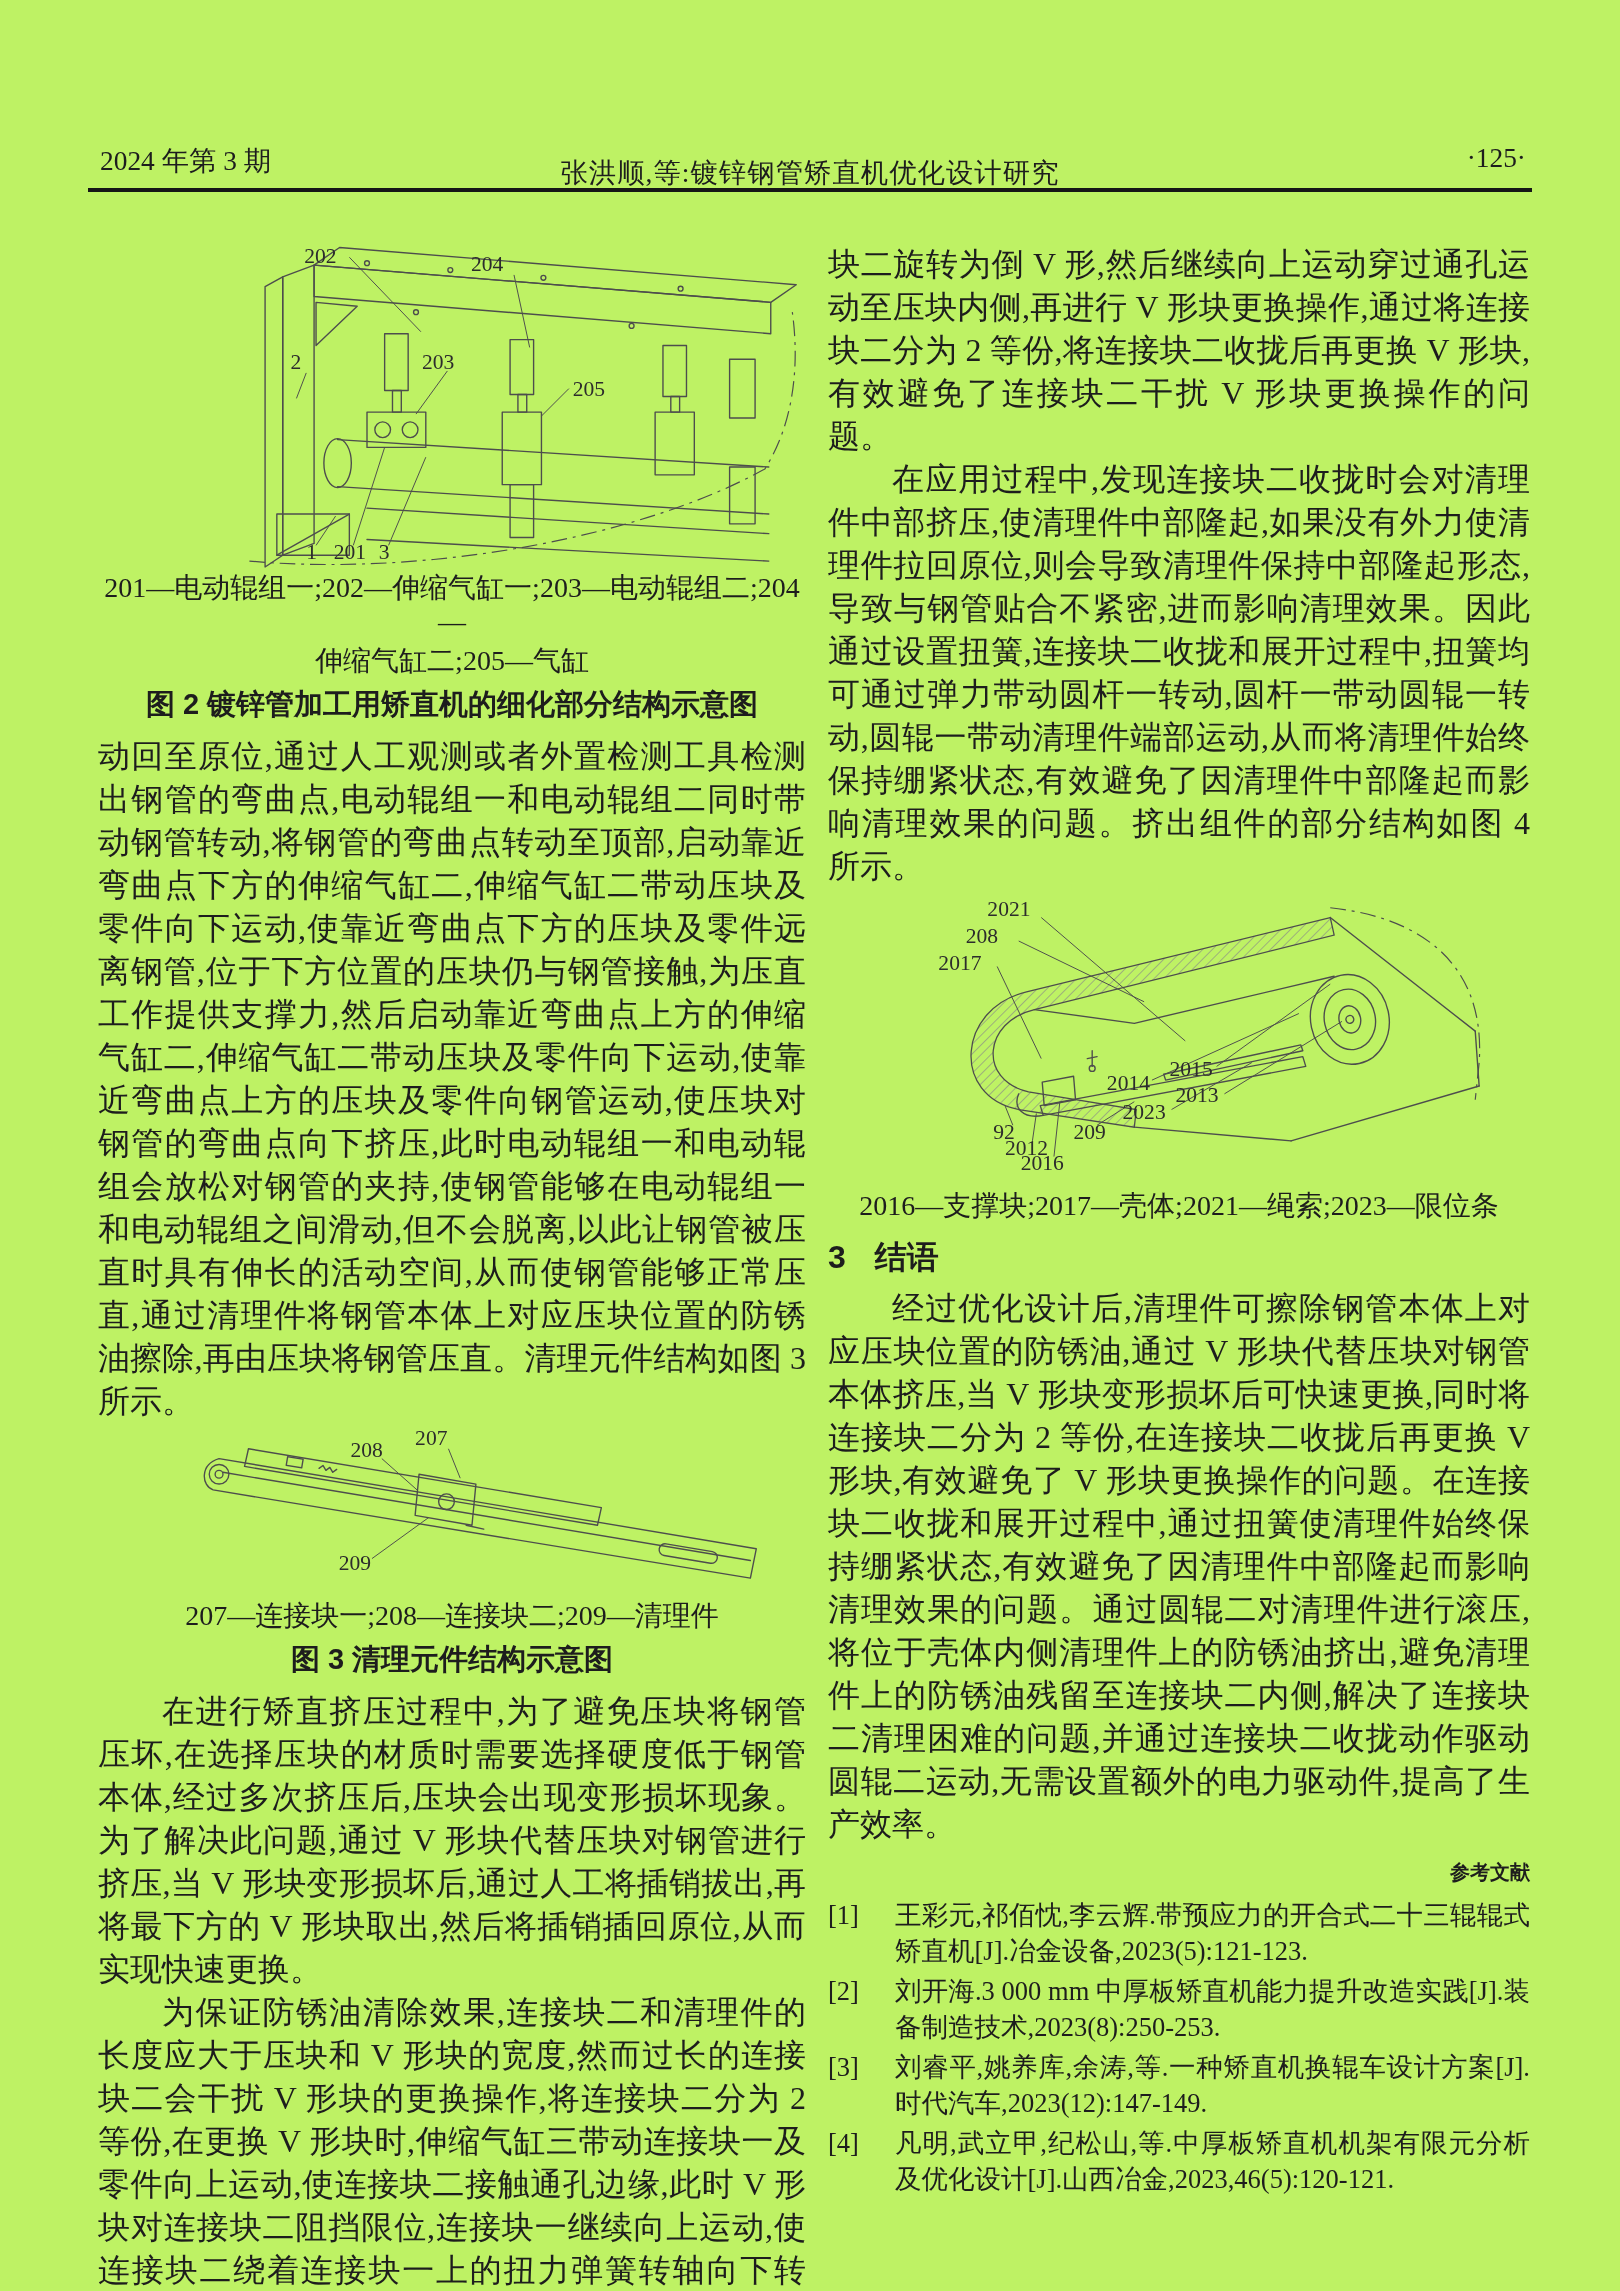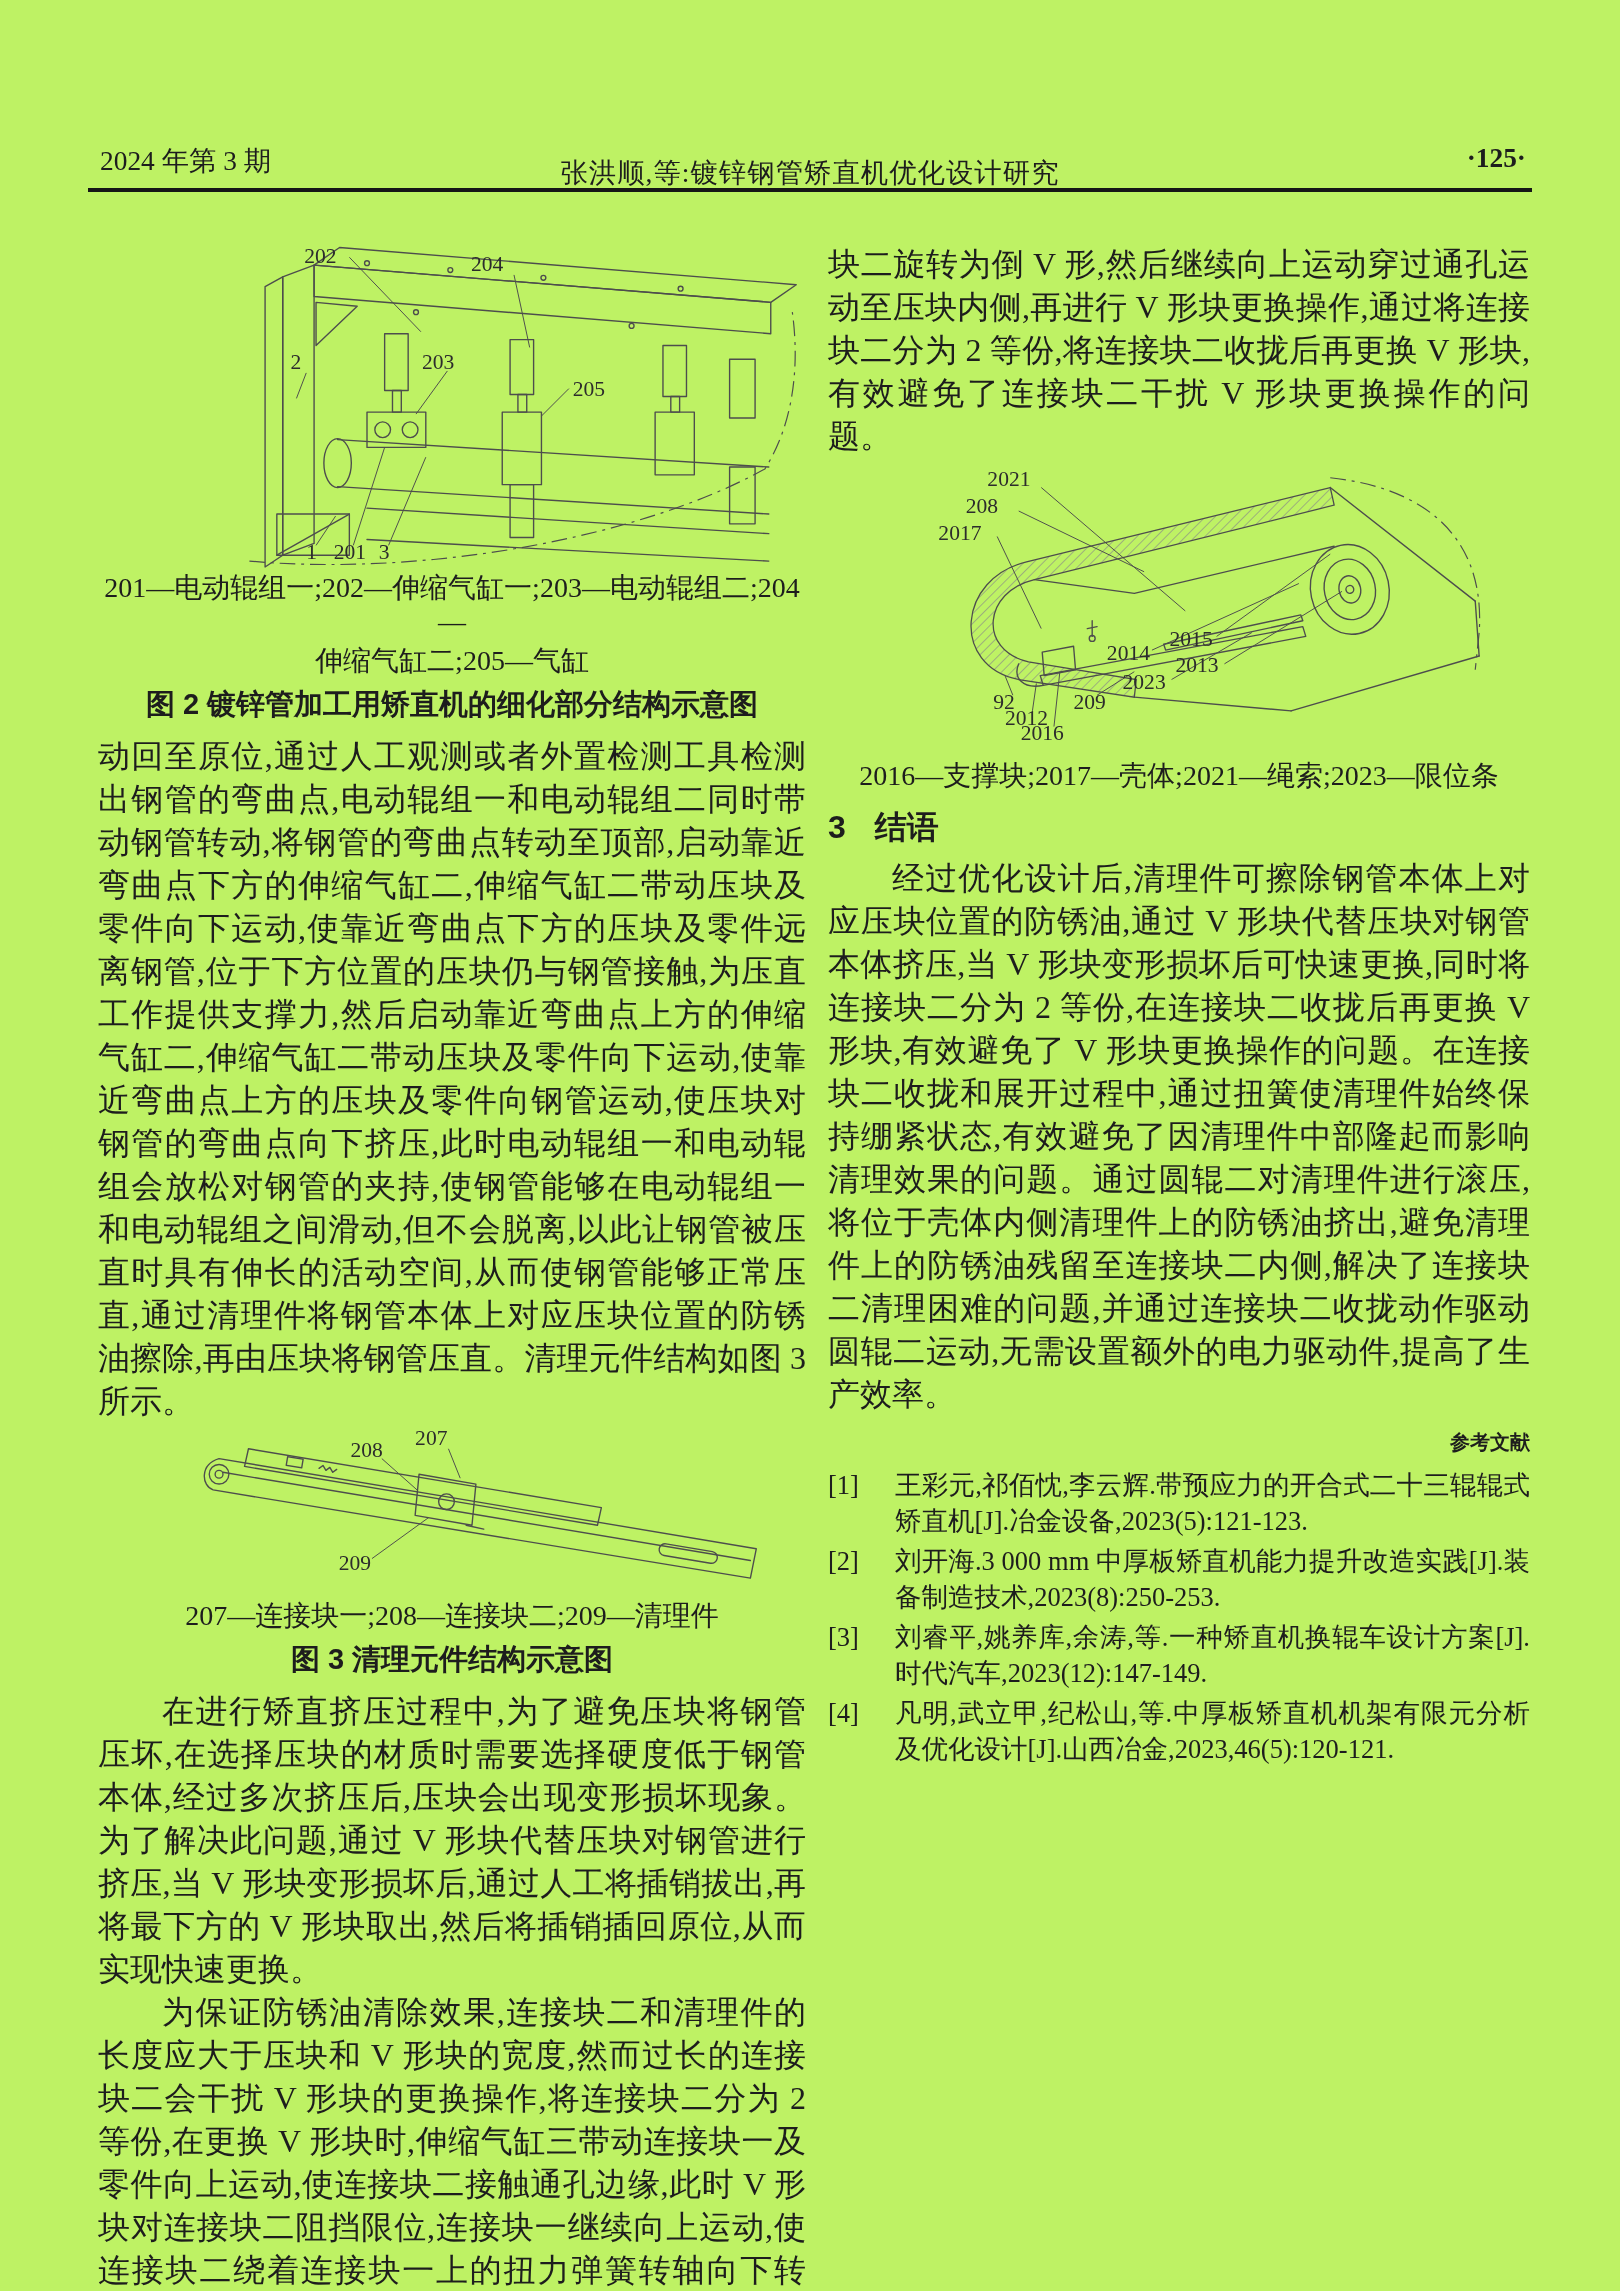--- a/index.html
+++ b/index.html
@@ -4,21 +4,21 @@
 <style>
   html,body { margin:0; padding:0; background:#e8e8e8; }
   .page {
     position:relative; width:1620px; height:2292px; margin:0 auto;
     background:#bef264; color:#1d1d1d; overflow:hidden;
     font-family:"Liberation Serif","DejaVu Serif",serif;
   }
   
   .hdr-issue  { position:absolute; left:100px;  top:143px; font-size:27.4px; }
   .hdr-title  { position:absolute; left:0; right:0; top:155px; text-align:center; font-size:27.4px; letter-spacing:1px; }
-  .hdr-page   { position:absolute; right:94px; top:143px; font-size:27.4px;font-weight:bold; }
+  .hdr-page   { position:absolute; right:94px; top:143px; font-size:27.4px; }
   .hdr-rule   { position:absolute; left:88px;  top:188px; width:1444px; height:3.9px; background:#161616; }
   
   .col { position:absolute; top:208px; font-size:32px; line-height:43px; text-align:justify; }
   .col-left  { left:98px; width:708px; }
   .col-right { left:828px; width:702px; padding-top:35px; box-sizing:border-box; }
   p.body-para { margin:0; }
   p.indent { text-indent:2em; }
   
   .fig-wrap { position:relative; }
   svg { display:block; overflow:visible; }
@@ -150,20 +150,21 @@
     <p class="fig-labels">207—连接块一;208—连接块二;209—清理件</p>
     <p class="fig-title">图 3  清理元件结构示意图</p>
 
     <p class="body-para indent">在进行矫直挤压过程中,为了避免压块将钢管压坏,在选择压块的材质时需要选择硬度低于钢管本体,经过多次挤压后,压块会出现变形损坏现象。为了解决此问题,通过 V 形块代替压块对钢管进行挤压,当 V 形块变形损坏后,通过人工将插销拔出,再将最下方的 V 形块取出,然后将插销插回原位,从而实现快速更换。</p>
     <p class="body-para indent">为保证防锈油清除效果,连接块二和清理件的长度应大于压块和 V 形块的宽度,然而过长的连接块二会干扰 V 形块的更换操作,将连接块二分为 2 等份,在更换 V 形块时,伸缩气缸三带动连接块一及零件向上运动,使连接块二接触通孔边缘,此时 V 形块对连接块二阻挡限位,连接块一继续向上运动,使连接块二绕着连接块一上的扭力弹簧转轴向下转动,连接</p>
   </div>
 
   <div class="col col-right">
 
     <p class="body-para">块二旋转为倒 V 形,然后继续向上运动穿过通孔运动至压块内侧,再进行 V 形块更换操作,通过将连接块二分为 2 等份,将连接块二收拢后再更换 V 形块,有效避免了连接块二干扰 V 形块更换操作的问题。</p>
+    <p class="body-para indent">在应用过程中,发现连接块二收拢时会对清理件中部挤压,使清理件中部隆起,如果没有外力使清理件拉回原位,则会导致清理件保持中部隆起形态,导致与钢管贴合不紧密,进而影响清理效果。因此通过设置扭簧,连接块二收拢和展开过程中,扭簧均可通过弹力带动圆杆一转动,圆杆一带动圆辊一转动,圆辊一带动清理件端部运动,从而将清理件始终保持绷紧状态,有效避免了因清理件中部隆起而影响清理效果的问题。挤出组件的部分结构如图 4 所示。</p>
 
     <div class="fig-wrap" style="margin:5.9px 0 0 11.8px;">
       <svg width="667" height="289" viewBox="0 0 680 295" style="font-size:33px">
         <defs>
           <pattern id="hatch4" width="7" height="7" patternUnits="userSpaceOnUse" patternTransform="rotate(45)">
             <line x1="0" y1="0" x2="0" y2="7" stroke="#8a8a8a" stroke-width="1.3"></line>
           </pattern>
         </defs>
         <path d="M 500 24 L 190 100 C 120 116 112 206 182 220 L 300 238 L 302 220 L 192 202 C 140 190 146 130 198 118 L 504 42 Z" fill="url(#hatch4)" stroke="#4d4d4d" stroke-width="1.3"></path>
         <g class="ln">

